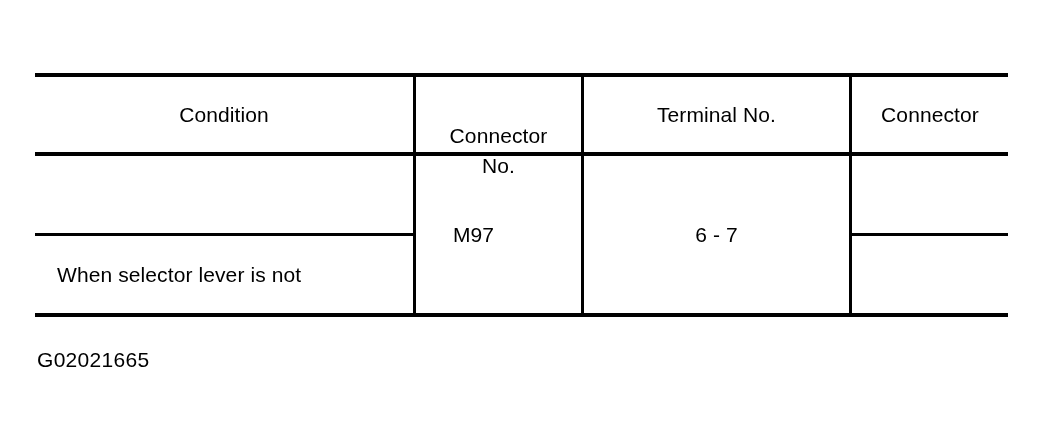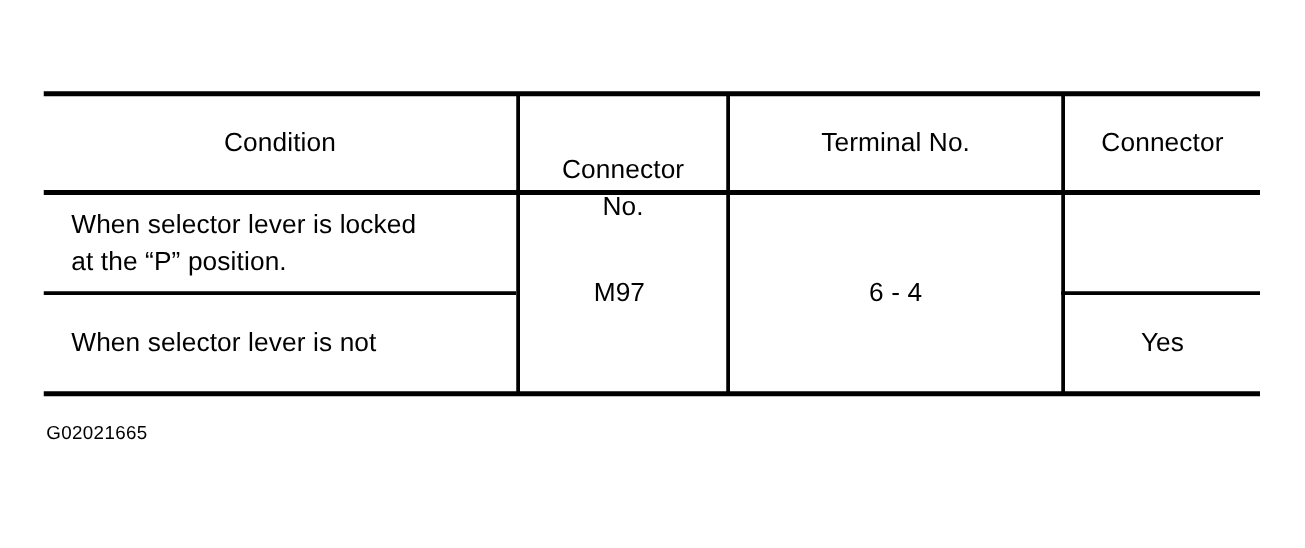--- a/index.html
+++ b/index.html
@@ -67,32 +67,32 @@
   .hdr { top: 4px; height: 75px; }
   .hdr-condition { left: 0px;   width: 378px; }
   .hdr-connector { left: 381px; width: 165px; margin-top: 36px; }
   .hdr-terminal  { left: 549px; width: 265px; }
   .hdr-continuity{ left: 817px; width: 156px; }
 
   
   .body-cond-1 { top: 83px;  height: 77px; left: 22px; width: 352px; }
   .body-cond-2 { top: 163px; height: 77px; left: 22px; width: 352px; }
 
-  .body-connector { top: 83px; height: 157px; left: 381px; width: 159px; }
+  .body-connector { top: 83px; height: 157px; left: 359px; width: 159px; }
   .body-terminal  { top: 83px; height: 157px; left: 549px; width: 265px; }
 
   .body-cont-1 { top: 83px;  height: 77px; left: 817px; width: 156px; }
   .body-cont-2 { top: 163px; height: 77px; left: 817px; width: 156px; }
 
   
   #figure-caption {
     position: absolute;
     left: 37px;
-    top: 338px;
-    font-size: 15px;
+    top: 348px;
+    font-size: 21px;
     letter-spacing: 0.3px;
     white-space: nowrap;
   }
 </style>
 </head>
 <body>
 
 <div id="continuity-table">
 
   <div class="hrule top"></div>
@@ -119,41 +119,32 @@
   <div class="cell center hdr hdr-terminal">
     <span>
       <span>Terminal No.</span><br>
     </span>
   </div>
 
   <div class="cell center hdr hdr-continuity">
     <span>Connector</span>
   </div>
 
-  <div class="cell left body-cond-1">
-    <span>
-      <span>When selector lever is locked</span><br>
-      <span>at the “P” position.</span>
-    </span>
-  </div>
 
   <div class="cell left body-cond-2">
     <span>
       <span>When selector lever is not</span><br>
     </span>
   </div>
 
   <div class="cell center body-connector">
     <span>M97</span>
   </div>
 
   <div class="cell center body-terminal">
-    <span>6 - 4</span>
+    <span>6 - 7</span>
   </div>
 
 
-  <div class="cell center body-cont-2">
-    <span>Yes</span>
-  </div>
 
 </div>
 
 <div id="figure-caption">G02021665</div>
 
 </body></html>

